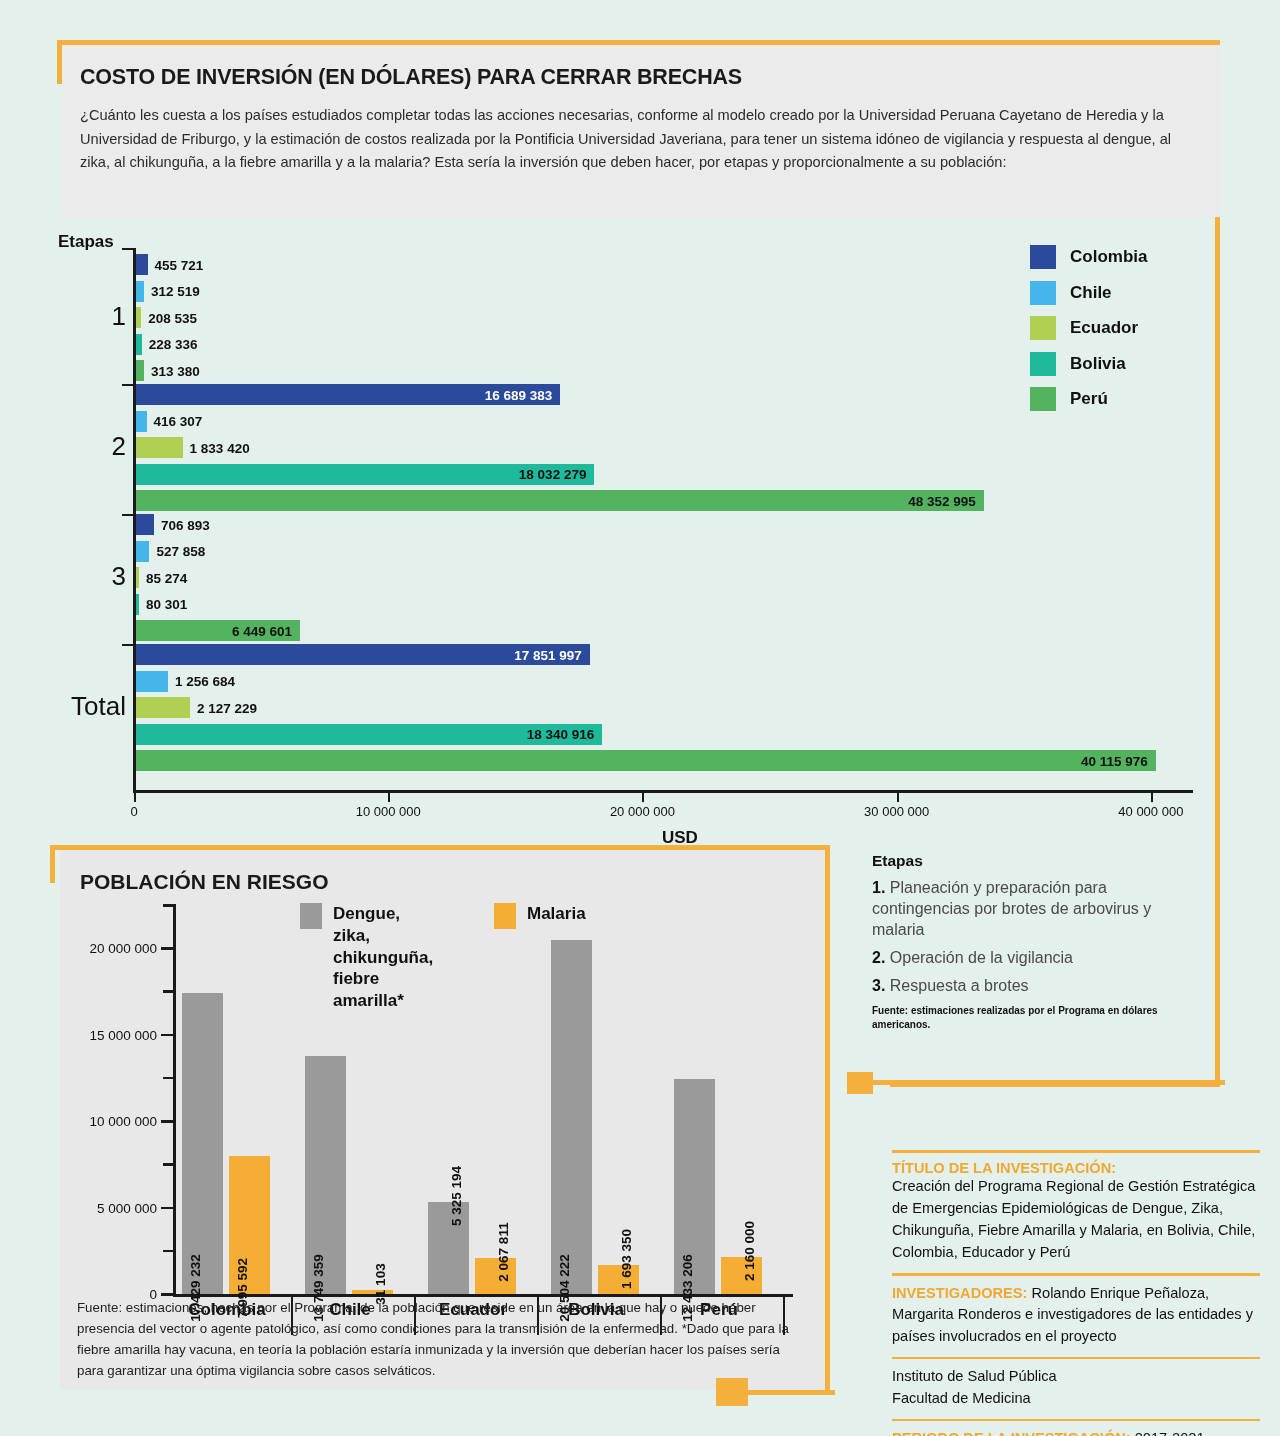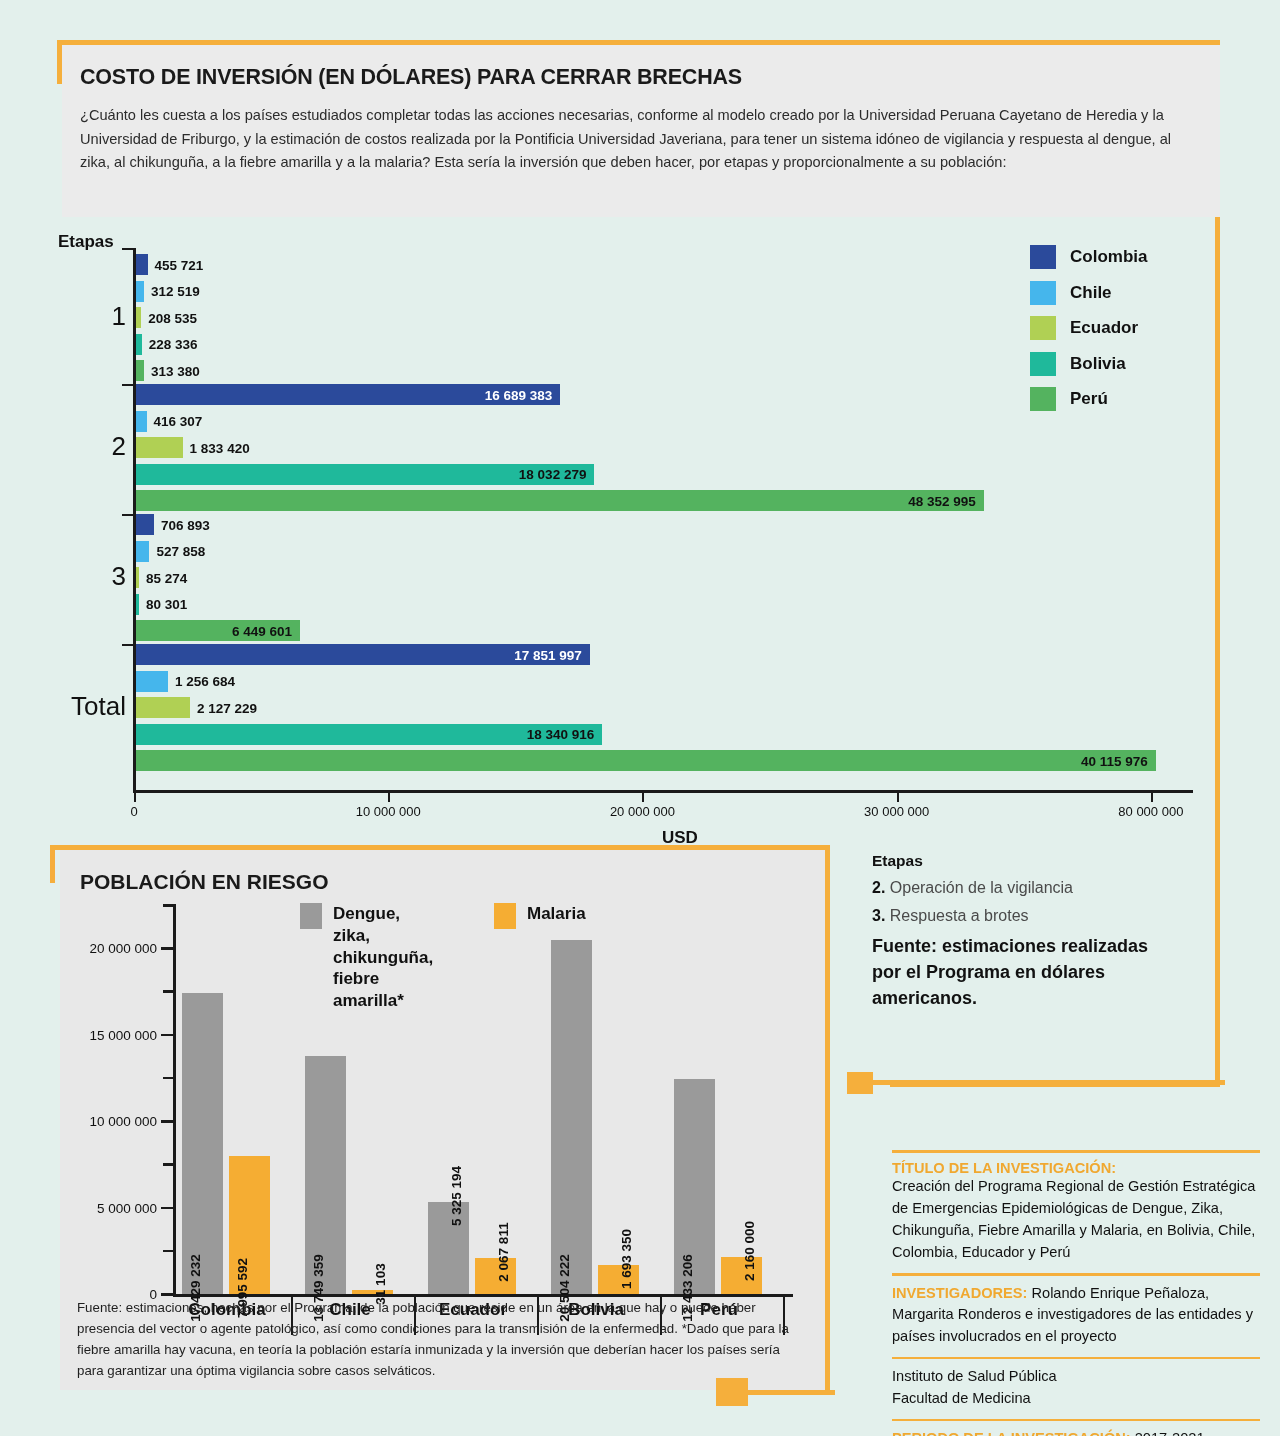--- a/index.html
+++ b/index.html
@@ -155,21 +155,21 @@
   #pop-footnote {
     position: absolute; left: 77px; top: 1298px; width: 730px;
     font-size: 13.3px; color: #1f1f1f; line-height: 1.57;
   }
 
   
   #etapas-panel { position: absolute; left: 872px; top: 852px; width: 300px; }
   #etapas-panel h4 { font-size: 15.5px; font-weight: bold; color: #111; margin-bottom: 7px; }
   .etapa-line { font-size: 16px; color: #4a4a4a; line-height: 1.32; margin-bottom: 7px; }
   .etapa-line b { color: #111; }
-  #etapas-fuente { font-size: 18px; color: #111; font-weight: bold; line-height: 1.45; margin-top: 6px; }
+  #etapas-fuente { font-size: 10px; color: #111; font-weight: bold; line-height: 1.45; margin-top: 6px; }
   #etapas-connector-sq { position: absolute; left: 847px; top: 1072px; width: 26px; height: 22px; background: #f5af3c; }
   #etapas-connector-line { position: absolute; left: 870px; top: 1080px; width: 355px; height: 5px; background: #f5af3c; }
 
   
   #research { position: absolute; left: 892px; top: 1122px; width: 368px; margin-top: 28px; }
   .rule { height: 3px; background: #f5af3c; margin: 0; }
   .rule.thin { height: 2px; }
   .res-block { padding: 7px 0 9px 0; }
   .res-key { color: #f0a830; font-size: 14.6px; font-weight: bold; }
   .res-txt { font-size: 14.6px; color: #111; line-height: 1.5; }
@@ -276,21 +276,21 @@
     <div id="cost-xticks">
         <div class="xtick" style="left: 72px;"></div>
         <div class="xlabel" style="left: 72px;">0</div>
         <div class="xtick" style="left: 326.217px;"></div>
         <div class="xlabel" style="left: 326.217px;">10 000 000</div>
         <div class="xtick" style="left: 580.434px;"></div>
         <div class="xlabel" style="left: 580.434px;">20 000 000</div>
         <div class="xtick" style="left: 834.651px;"></div>
         <div class="xlabel" style="left: 834.651px;">30 000 000</div>
         <div class="xtick" style="left: 1088.87px;"></div>
-        <div class="xlabel" style="left: 1088.87px;">80 000 000</div>
+        <div class="xlabel" style="left: 1088.87px;">40 000 000</div>
       </div>
     <div id="usd-label">USD</div>
   <div class="group-label" style="top: 69.25px; left: -16px; width: 80px; right: auto;">1</div>
       <div class="ytick" style="top: 151.5px;"></div>
       <div class="group-label" style="top: 199.25px; left: -16px; width: 80px; right: auto;">2</div>
       <div class="ytick" style="top: 281.5px;"></div>
       <div class="group-label" style="top: 329.25px; left: -16px; width: 80px; right: auto;">3</div>
       <div class="ytick" style="top: 411.5px;"></div>
       <div class="group-label" style="top: 459.25px; left: -16px; width: 80px; right: auto;">Total</div>
       <div class="ytick" style="top: 16px;"></div>
@@ -396,20 +396,21 @@
         <div class="pop-catsep" style="left: 600px;"></div>
         <div class="pop-cat" style="left: 659px;">Perú</div>
         <div class="pop-catsep" style="left: 723px;"></div>
       </div>
   </div>
   <div id="pop-footnote">Fuente: estimaciones, hechas por el Programa, de la población que reside en un área en la que hay o puede haber presencia del vector o agente patológico, así como condiciones para la transmisión de la enfermedad. *Dado que para la fiebre amarilla hay vacuna, en teoría la población estaría inmunizada y la inversión que deberían hacer los países sería para garantizar una óptima vigilancia sobre casos selváticos.</div>
 
   <div id="etapas-panel">
     <h4>Etapas</h4>
     <div id="etapas-list">
+        <div class="etapa-line"><b>1.</b><span> Planeación y preparación para contingencias por brotes de arbovirus y malaria</span></div>
         <div class="etapa-line"><b>2.</b><span> Operación de la vigilancia</span></div>
         <div class="etapa-line"><b>3.</b><span> Respuesta a brotes</span></div>
       </div>
     <div id="etapas-fuente">Fuente: estimaciones realizadas por el Programa en dólares americanos.</div>
   </div>
   <div id="etapas-connector-sq"></div>
   <div id="etapas-connector-line"></div>
 
   <div id="research">
     <div class="rule"></div>

